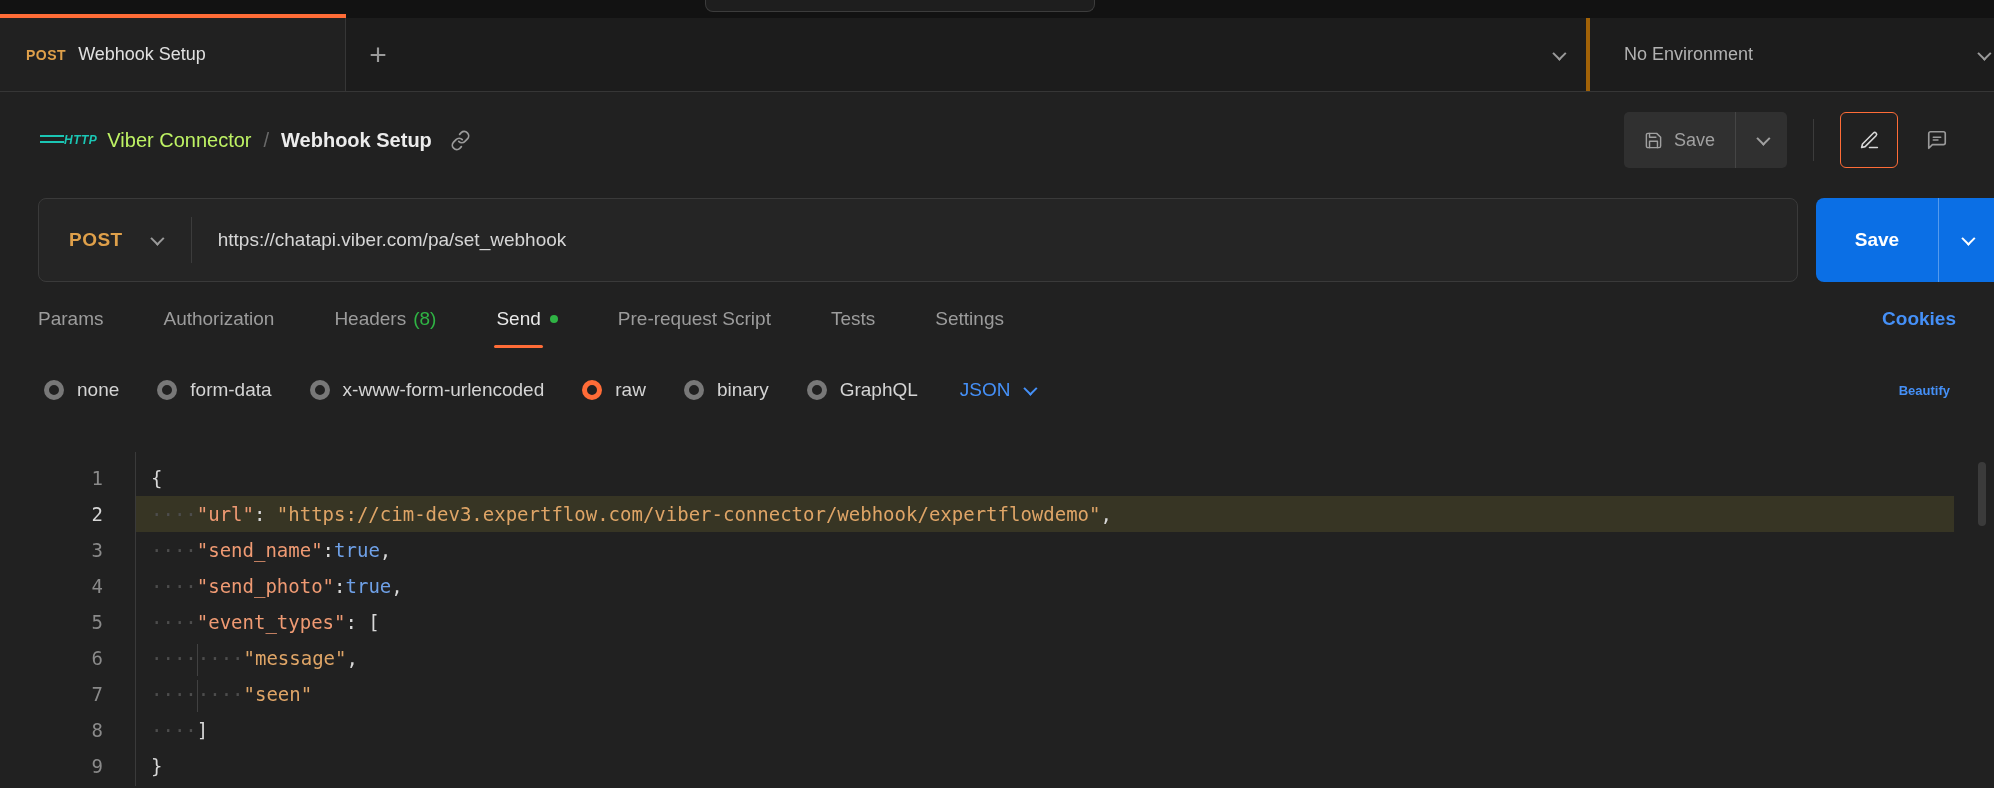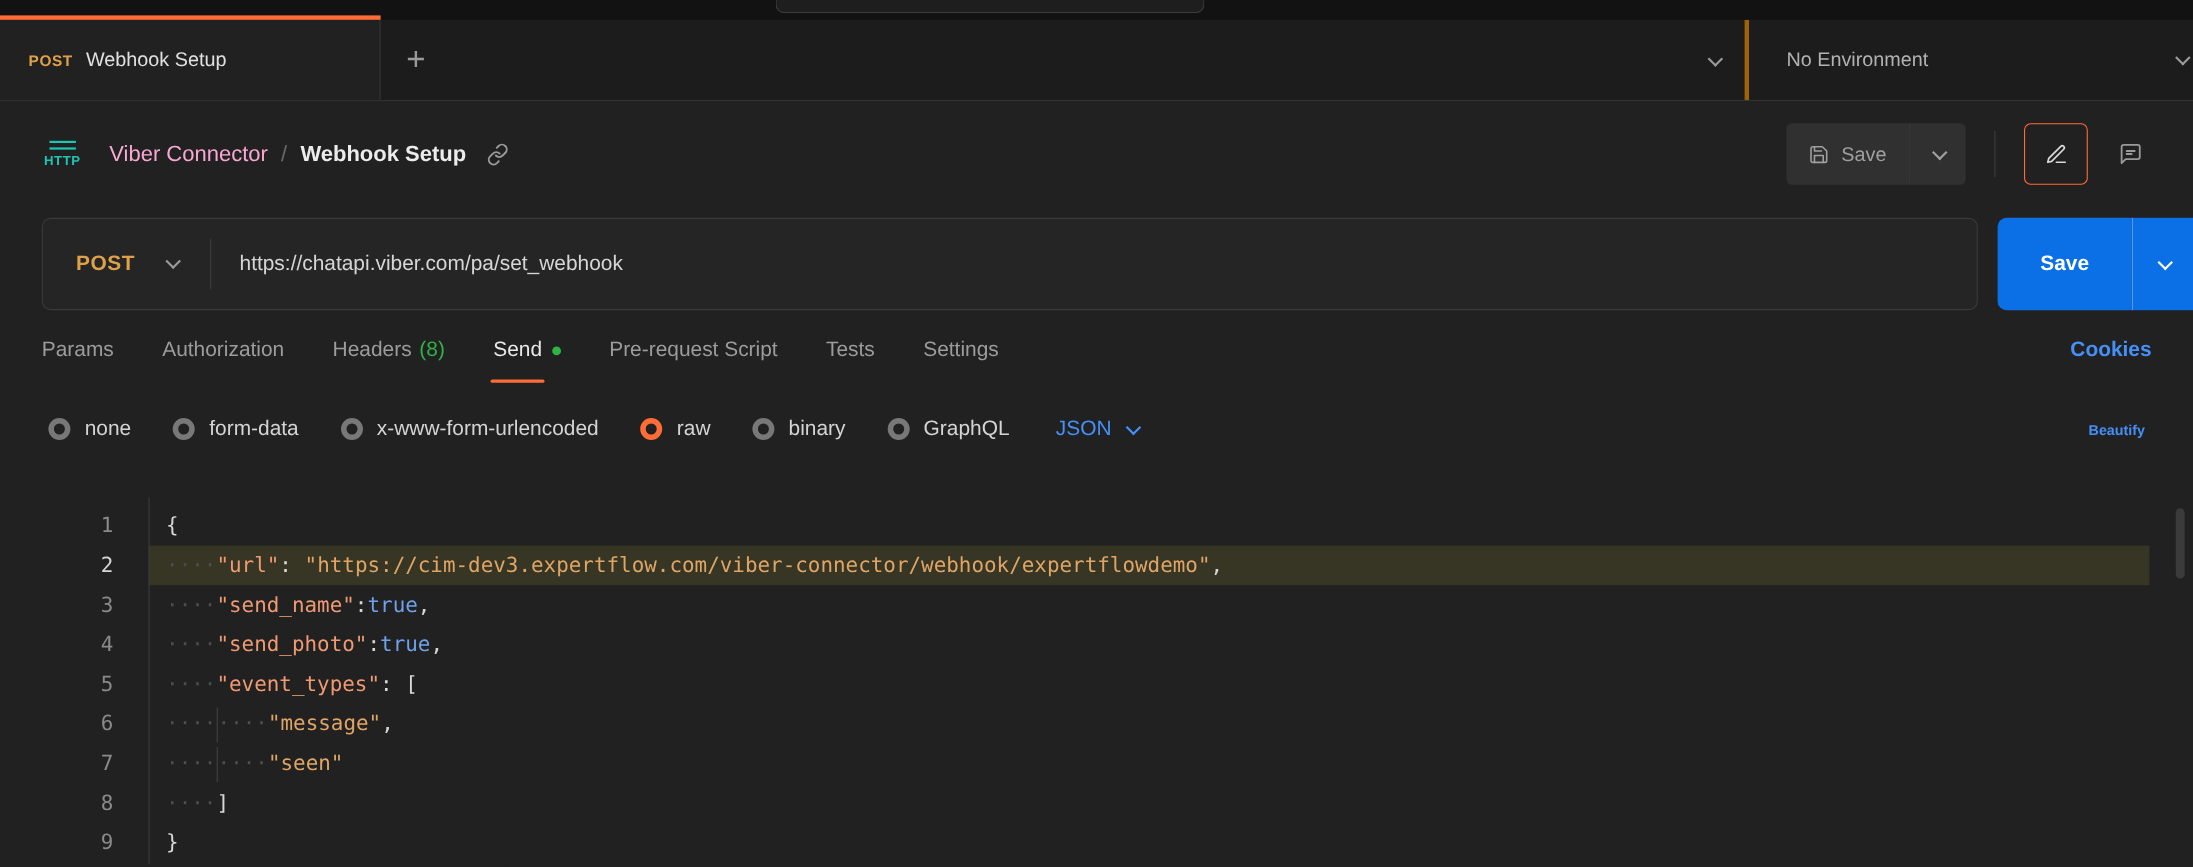--- a/index.html
+++ b/index.html
@@ -45,25 +45,25 @@
   .env-chevron { margin-left: auto; color: #9a9a9a; }
 
   .chev {
     display: inline-block; width: 10px; height: 10px;
     border-right: 2px solid currentColor; border-bottom: 2px solid currentColor;
     transform: rotate(45deg) translateY(-2px);
   }
 
   
   .crumb-row { height: 96px; display: flex; align-items: center; padding: 0 28px 0 40px; }
-  .http-badge { display: inline-flex; flex-direction: column; align-items: center; margin-right: 26px; }
+  .http-badge { display: inline-flex; flex-direction: row; align-items: center; margin-right: 10px; font-style: italic; }
   .http-lines { display: block; width: 24px; height: 8px;
     border-top: 2px solid var(--http-teal, #1bc6b4); border-bottom: 2px solid var(--http-teal, #1bc6b4); margin-bottom: 3px; }
   .http-text { color: var(--http-teal, #1bc6b4); font-size: 12px; font-weight: 700; letter-spacing: .5px; }
-  .crumb-collection { color: #f9a8d4; font-size: 20px; }
+  .crumb-collection { color: #bef264; font-size: 20px; }
   .crumb-sep { color: #6a6a6a; font-size: 20px; margin: 0 12px; }
   .crumb-request { color: #ececec; font-size: 20px; font-weight: 600; }
   .link-icon-btn { margin-left: 18px; color: #9a9a9a; display: flex; align-items: center; cursor: pointer; }
 
   .crumb-right { margin-left: auto; display: flex; align-items: center; }
   .save-group { display: flex; height: 56px; }
   .save-btn {
     display: flex; align-items: center; gap: 11px; background: #303030;
     border-radius: 5px 0 0 5px; padding: 0 20px; color: #a0a0a0; font-size: 18px; cursor: pointer;
   }
@@ -98,21 +98,21 @@
     display: flex; align-items: center; justify-content: center;
     color: #ffffff; font-size: 19px; font-weight: 600; cursor: pointer;
   }
   .send-chevron-btn {
     width: 56px; background: var(--send-blue, #0b6fe5); border-left: 1px solid rgba(255,255,255,.3);
     display: flex; align-items: center; justify-content: center; color: #fff; cursor: pointer;
   }
 
   
   .rtabs-row { height: 74px; display: flex; align-items: center; padding: 0 38px; }
-  .rtabs-list { display: flex; gap: 44px; height: 100%; }
+  .rtabs-list { display: flex; gap: 60px; height: 100%; }
   .rtab { display: flex; align-items: center; height: 100%; cursor: pointer; color: #9c9c9c; font-size: 19px; }
   .rtab.active { color: #e9e9e9; }
   .rtab-label { position: relative; }
   .rtab.active .rtab-label::after {
     content: ""; position: absolute; left: -2px; right: -2px; bottom: -18px; height: 3px;
     background: var(--accent-orange, #ff6c37); border-radius: 2px;
   }
   .rtab-count { color: var(--success-green, #2fb344); margin-left: 7px; }
   .rtab-dot { width: 8px; height: 8px; border-radius: 50%; background: var(--success-green, #2fb344); margin-left: 9px; }
   .cookies-link { margin-left: auto; color: var(--link-blue, #4590f7); font-size: 19px; font-weight: 600; cursor: pointer; }

